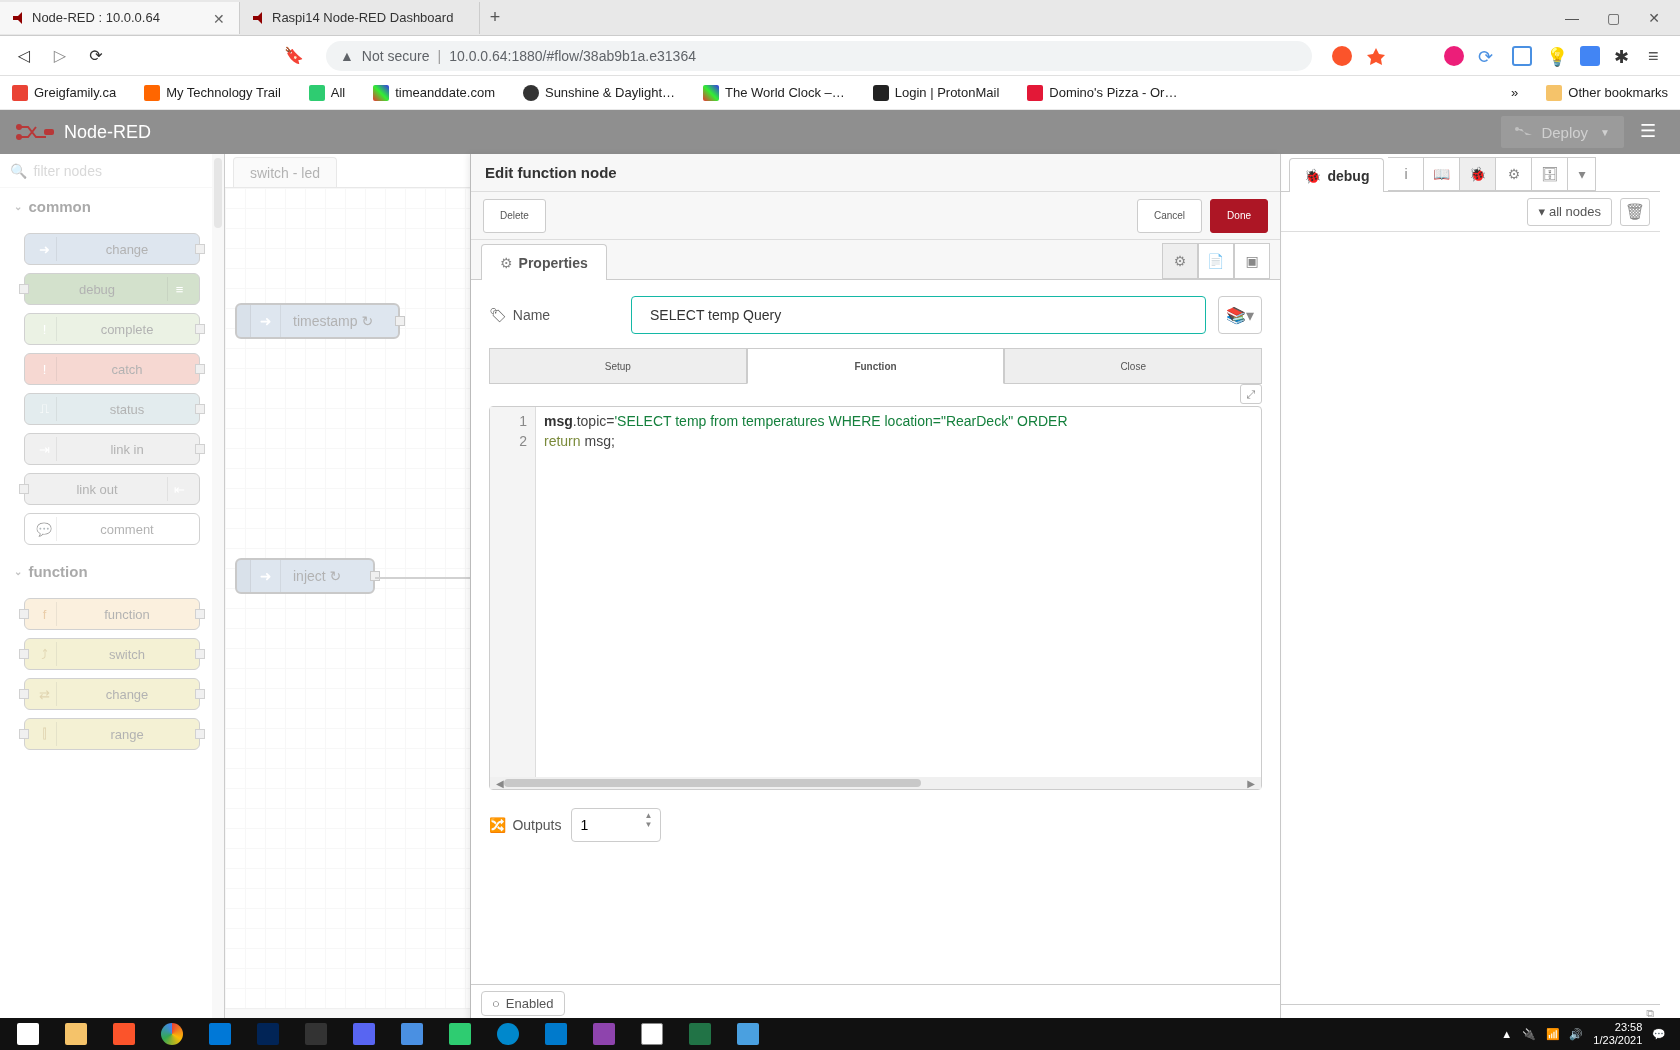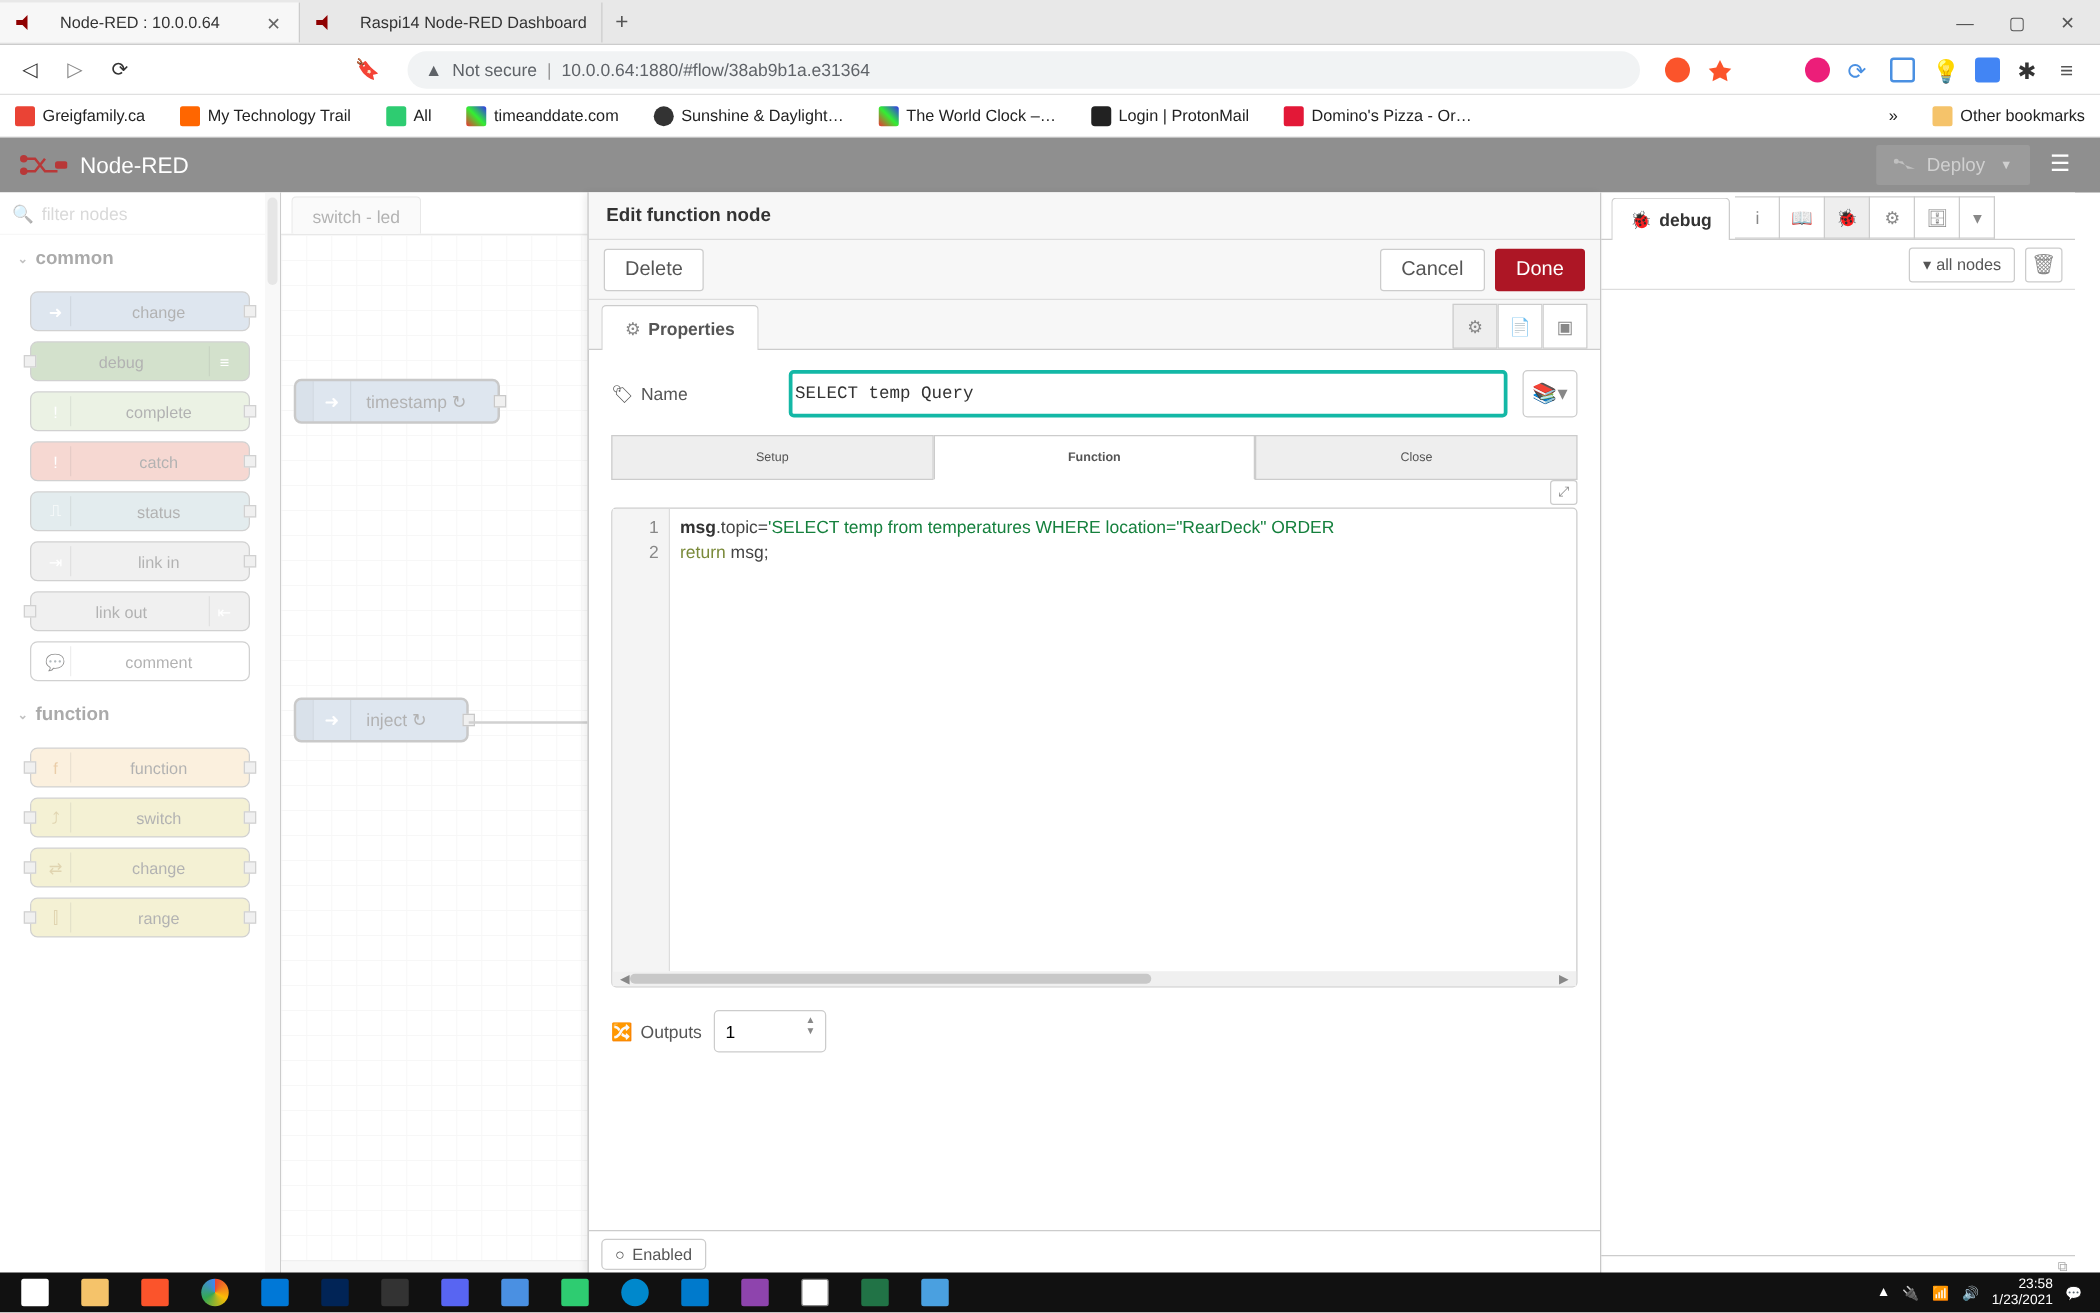--- a/index.html
+++ b/index.html
@@ -1,20 +1,20 @@
 <!DOCTYPE html>
 <html><head>
 <meta charset="utf-8">
 <style>
 * { margin: 0; padding: 0; box-sizing: border-box; font-family: -apple-system, "Segoe UI", Arial, sans-serif; }
 body { width: 1680px; height: 1050px; overflow: hidden; background: #fff; position: relative; }
 
 
 .browser-tabs { height: 36px; background: #e8e8e8; display: flex; align-items: center; border-bottom: 1px solid #ccc; }
-.tab { height: 24px; padding: 16px 12px; display: flex; align-items: center; gap: 20px; font-size: 13px; color: #333; border-right: 1px solid #ccc; position: relative; min-width: 240px; }
+.tab { height: 24px; padding: 16px 12px; display: flex; align-items: center; gap: 4px; font-size: 13px; color: #333; border-right: 1px solid #ccc; position: relative; min-width: 240px; }
 .tab.active { background: #f7f7f7; }
 .tab-favicon { width: 16px; height: 16px; display: inline-block; }
 .tab-close { width: 14px; height: 14px; font-size: 14px; color: #666; margin-left: auto; }
 .new-tab { width: 30px; text-align: center; font-size: 18px; color: #555; }
 
 .window-controls { margin-left: auto; display: flex; gap: 28px; padding-right: 20px; color: #555; font-size: 14px; }
 
 .browser-nav { height: 40px; display: flex; align-items: center; padding: 0 12px; gap: 12px; background: #fff; border-bottom: 1px solid #e0e0e0; }
 .nav-btn { width: 24px; height: 24px; font-size: 16px; color: #888; display: flex; align-items: center; justify-content: center; }
 .url-bar { flex: 1; height: 30px; background: #f1f3f4; border-radius: 15px; display: flex; align-items: center; padding: 0 14px; font-size: 14px; color: #5f6368; gap: 8px; margin: 0 8px; }
@@ -75,33 +75,33 @@
 .flow-wire { position: absolute; border-top: 2px solid #999; }
 .ws-scroll-h { position: absolute; bottom: 0; left: 0; right: 0; height: 14px; background: #f0f0f0; border-top: 1px solid #ddd; }
 
 
 .dim { position: absolute; top: 0; left: 0; bottom: 0; background: rgba(255,255,255,0.55); }
 
 
 .tray { width: 810px; background: #fff; border-left: 1px solid #bbb; box-shadow: -2px 0 6px rgba(0,0,0,0.08); display: flex; flex-direction: column; position: relative; }
 .tray-title { height: 38px; display: flex; align-items: center; padding: 0 14px; font-size: 15px; font-weight: 600; color: #333; border-bottom: 1px solid #ddd; background: #f7f7f7; }
 .tray-toolbar { height: 48px; display: flex; align-items: center; padding: 0 12px; gap: 8px; border-bottom: 1px solid #ddd; background: #f7f7f7; }
-.btn { height: 34px; padding: 0 16px; border: 1px solid #ccc; background: #fff; border-radius: 3px; font-size: 16px; color: #555; display: flex; align-items: center; }
+.btn { height: 34px; padding: 0 16px; border: 1px solid #ccc; background: #fff; border-radius: 3px; font-size: 10px; color: #555; display: flex; align-items: center; }
 .btn-done { background: #ad1625; color: #fff; border-color: #ad1625; font-weight: 500; }
 
 .tray-tabs { height: 40px; display: flex; align-items: flex-end; padding: 0 10px; border-bottom: 1px solid #ccc; background: #f7f7f7; gap: 0; }
 .tray-tab { height: 36px; padding: 0 18px; border: 1px solid #ccc; border-bottom: none; border-radius: 4px 4px 0 0; font-size: 14px; color: #555; display: flex; align-items: center; gap: 6px; background: #fff; margin-bottom: -1px; }
 .tray-tab-icons { margin-left: auto; display: flex; gap: 0; }
 .tray-tab-icon { width: 36px; height: 36px; border: 1px solid #ccc; display: flex; align-items: center; justify-content: center; color: #888; background: #fff; font-size: 14px; }
 .tray-tab-icon.active { background: #eee; }
 
 .tray-body { flex: 1; padding: 16px 18px; overflow-y: auto; }
 .form-row { display: flex; align-items: center; margin-bottom: 14px; gap: 12px; }
 .form-label { width: 130px; font-size: 14px; color: #555; display: flex; align-items: center; gap: 6px; }
-.form-input { flex: 1; height: 38px; border: 3px solid #14b8a6; border-radius: 4px; padding: 0 2px; font-size: 14px; color: #333; font-family: Liberation Mono, monospace; }
+.form-input { flex: 1; height: 38px; border: 1px solid #14b8a6; border-radius: 4px; padding: 0 18px; font-size: 14px; color: #333; }
 .lib-btn { width: 44px; height: 38px; border: 1px solid #ccc; border-radius: 4px; display: flex; align-items: center; justify-content: center; color: #888; }
 
 .func-tabs { display: flex; margin-bottom: 8px; }
 .func-tab { flex: 1; height: 36px; border: 1px solid #ccc; display: flex; align-items: center; justify-content: center; font-size: 10px; color: #555; background: #eee; }
 .func-tab.active { background: #fff; font-weight: 600; border-bottom: 1px solid #fff; }
 
 .editor-wrap { border: 1px solid #ccc; border-radius: 4px; position: relative; }
 .editor-expand { position: absolute; top: -22px; right: 0; width: 22px; height: 20px; border: 1px solid #ccc; border-radius: 3px; font-size: 11px; display: flex; align-items: center; justify-content: center; color: #888; background: #fff; }
 .code-editor { display: flex; font-family: Menlo, Consolas, monospace; font-size: 14px; height: 370px; overflow: auto; }
 .gutter { width: 46px; background: #f4f4f4; border-right: 1px solid #ddd; color: #888; text-align: right; padding: 4px 8px; line-height: 20px; }

